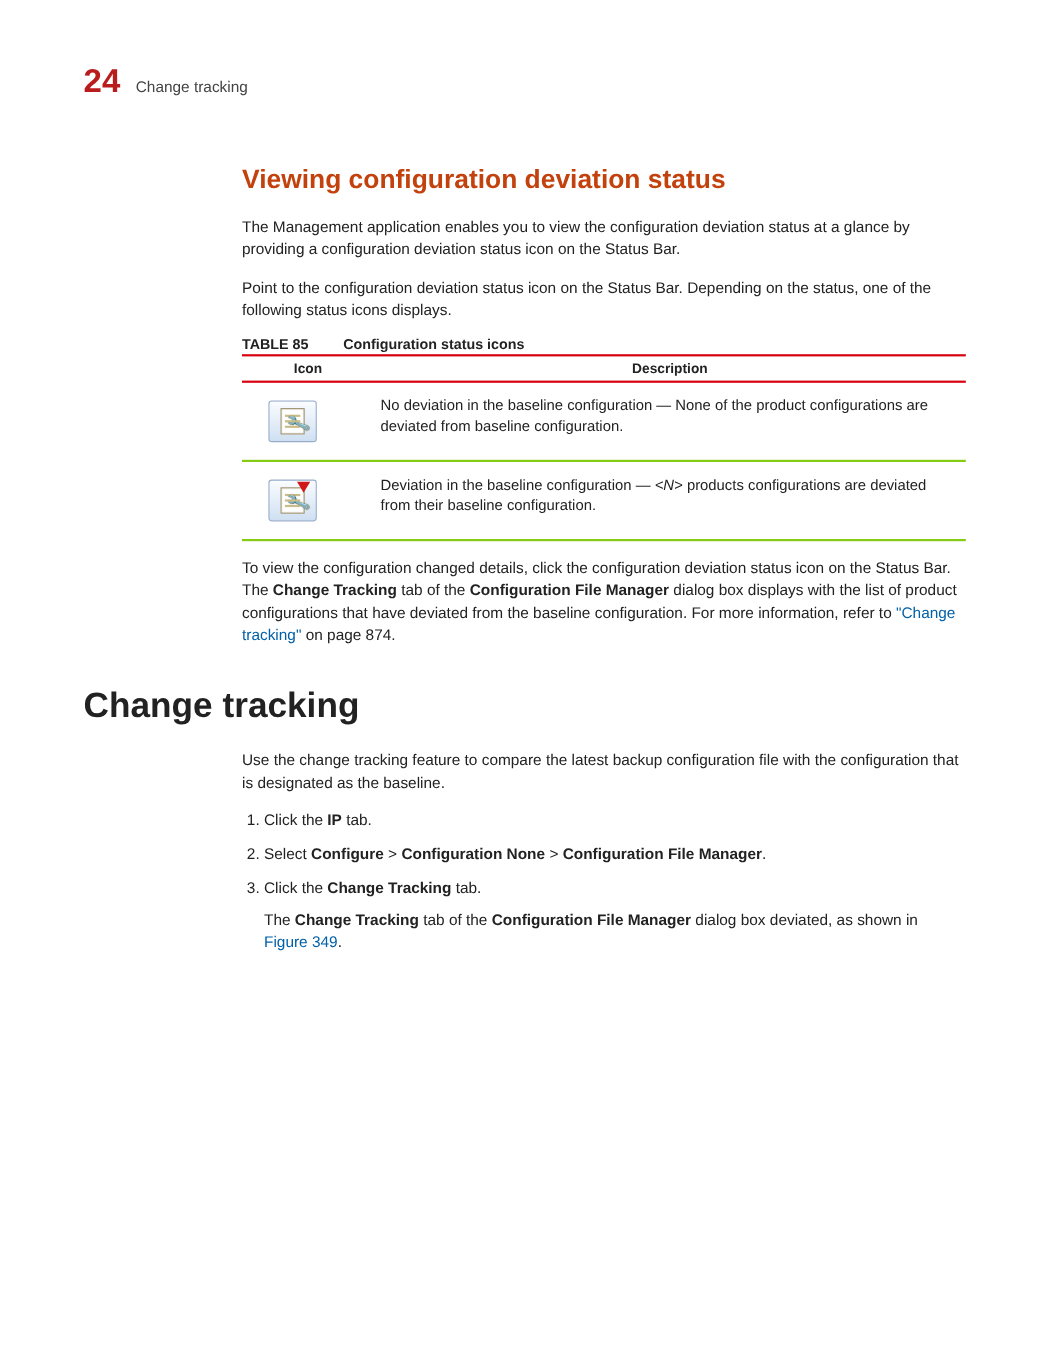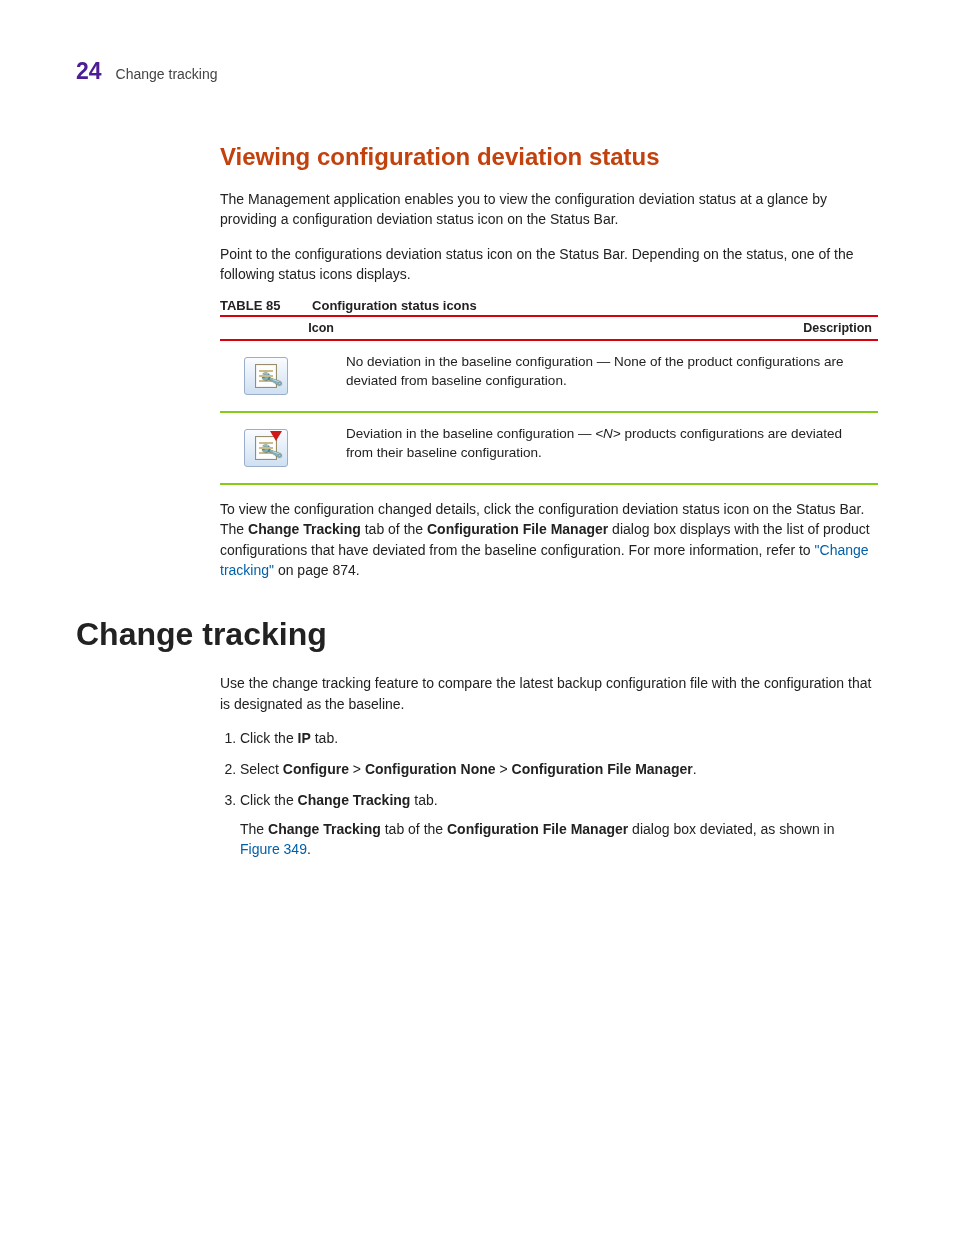--- a/index.html
+++ b/index.html
@@ -15,23 +15,23 @@
     box-sizing: border-box;
     width: 954px;
   }
   .header-row {
     display: flex;
     align-items: baseline;
     gap: 14px;
     margin-bottom: 60px;
   }
   .chapter-num {
-    font-size: 23px;
+    font-size: 30px;
     font-weight: bold;
-    color: #4c1d95;
+    color: #b91c1c;
     line-height: 1;
   }
   .header-title {
     font-size: 14px;
     color: #444;
   }
   .content {
     margin-left: 144px;
   }
   h2.section {
@@ -62,21 +62,21 @@
   .table-caption .tlabel {
     font-weight: bold;
     margin-right: 28px;
   }
   table.icon-table {
     width: 100%;
     border-collapse: collapse;
     font-size: 13px;
   }
   table.icon-table thead th {
-    text-align: right;
+    text-align: center;
     font-weight: bold;
     font-size: 12.5px;
     border-top: 2px solid #d9000d;
     border-bottom: 2px solid #d9000d;
     padding: 4px 6px;
   }
   table.icon-table tbody td {
     vertical-align: top;
     padding: 12px 6px;
     border-bottom: 2px solid #84cc16;
@@ -166,21 +166,21 @@
   <div class="header-row">
     <span class="chapter-num">24</span>
     <span class="header-title">Change tracking</span>
   </div>
 
   <div class="content">
 
     <h2 class="section">Viewing configuration deviation status</h2>
 
     <p>The Management application enables you to view the configuration deviation status at a glance by providing a configuration deviation status icon on the Status Bar.</p>
-    <p>Point to the configurations deviation status icon on the Status Bar. Depending on the status, one of the following status icons displays.</p>
+    <p>Point to the configuration deviation status icon on the Status Bar. Depending on the status, one of the following status icons displays.</p>
 
     <div class="table-caption">
       <span class="tlabel">TABLE 85</span>
       <span class="b">Configuration status icons</span>
     </div>
 
     <table class="icon-table">
       <colgroup>
           <col class="c-icon">
           <col>

